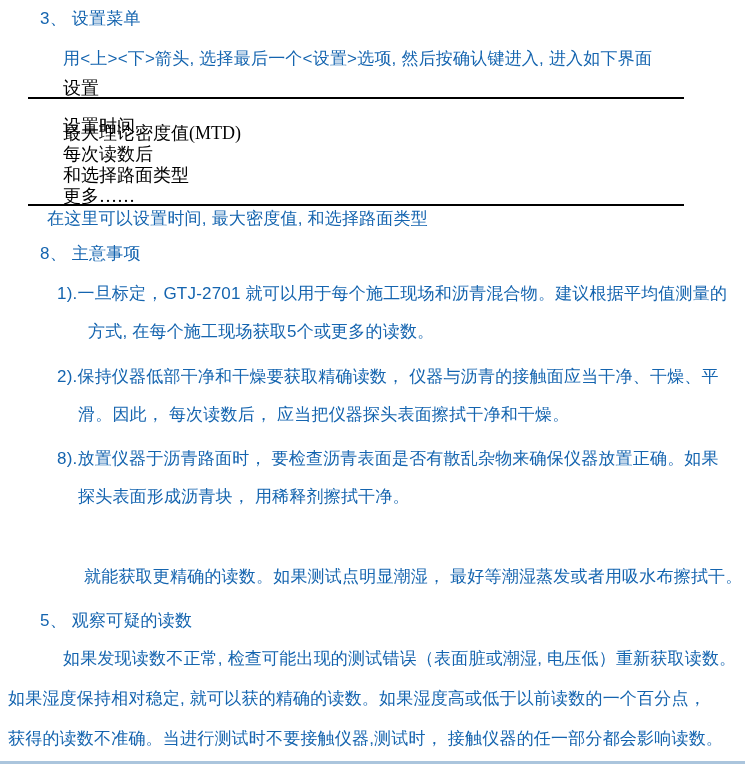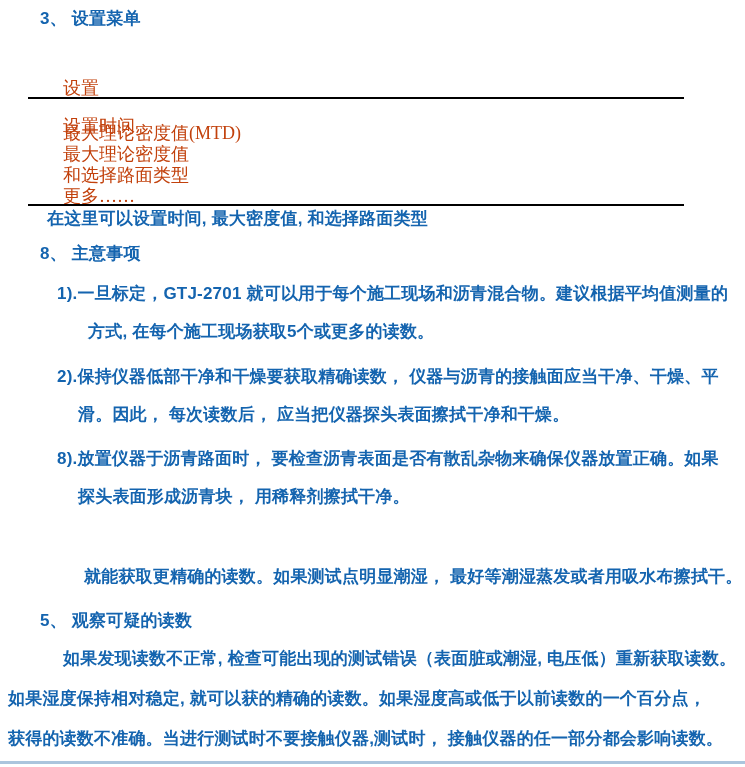--- a/index.html
+++ b/index.html
@@ -7,29 +7,29 @@
     position: relative;
     width: 745px;
     height: 767px;
     background: #ffffff;
     overflow: hidden;
     font-family: "Liberation Sans", sans-serif;
   }
   .blue {
     position: absolute;
     color: #1464af;
-    font-weight: bold;
+    font-weight: normal;
     font-size: 17px;
     line-height: 20px;
     white-space: nowrap;
     letter-spacing: 0.2px;
   }
   .menu-text {
     position: absolute;
-    color: #c2410c;
+    color: #000000;
     font-family: "Liberation Serif", serif;
     font-size: 18px;
     line-height: 20px;
     white-space: nowrap;
   }
   .rule {
     position: absolute;
     height: 2px;
     background: #000000;
   }
@@ -42,28 +42,29 @@
     background: #abc5dd;
   }
 </style>
 </head>
 <body>
 
 <div class="page">
 
   <div class="blue" style="left:40px; top:9px">3、 设置菜单</div>
 
+  <div class="blue" style="left:63px; top:49px">用&lt;上&gt;&lt;下&gt;箭头, 选择最后一个&lt;设置&gt;选项, 然后按确认键进入, 进入如下界面</div>
 
   <div class="menu-text" style="left:63px; top:78px">设置</div>
 
   <div class="rule" style="left:28px; top:97px; width:656px"></div>
 
   <div class="menu-text" style="left:63px; top:116px">设置时间</div>
   <div class="menu-text" style="left:63px; top:123px">最大理论密度值(MTD)</div>
-  <div class="menu-text" style="left:63px; top:144px">最大理论密度值</div>
+  <div class="menu-text" style="left:63px; top:144px">每次读数后</div>
   <div class="menu-text" style="left:63px; top:165px">和选择路面类型</div>
   <div class="menu-text" style="left:63px; top:186px">更多……</div>
 
   <div class="rule" style="left:28px; top:204px; width:656px"></div>
 
   <div class="blue" style="left:47px; top:209px">在这里可以设置时间, 最大密度值, 和选择路面类型</div>
 
   <div class="blue" style="left:40px; top:244px">8、 主意事项</div>
 
   <div class="blue" style="left:57px; top:284px">1).一旦标定，GTJ-2701 就可以用于每个施工现场和沥青混合物。建议根据平均值测量的</div>

